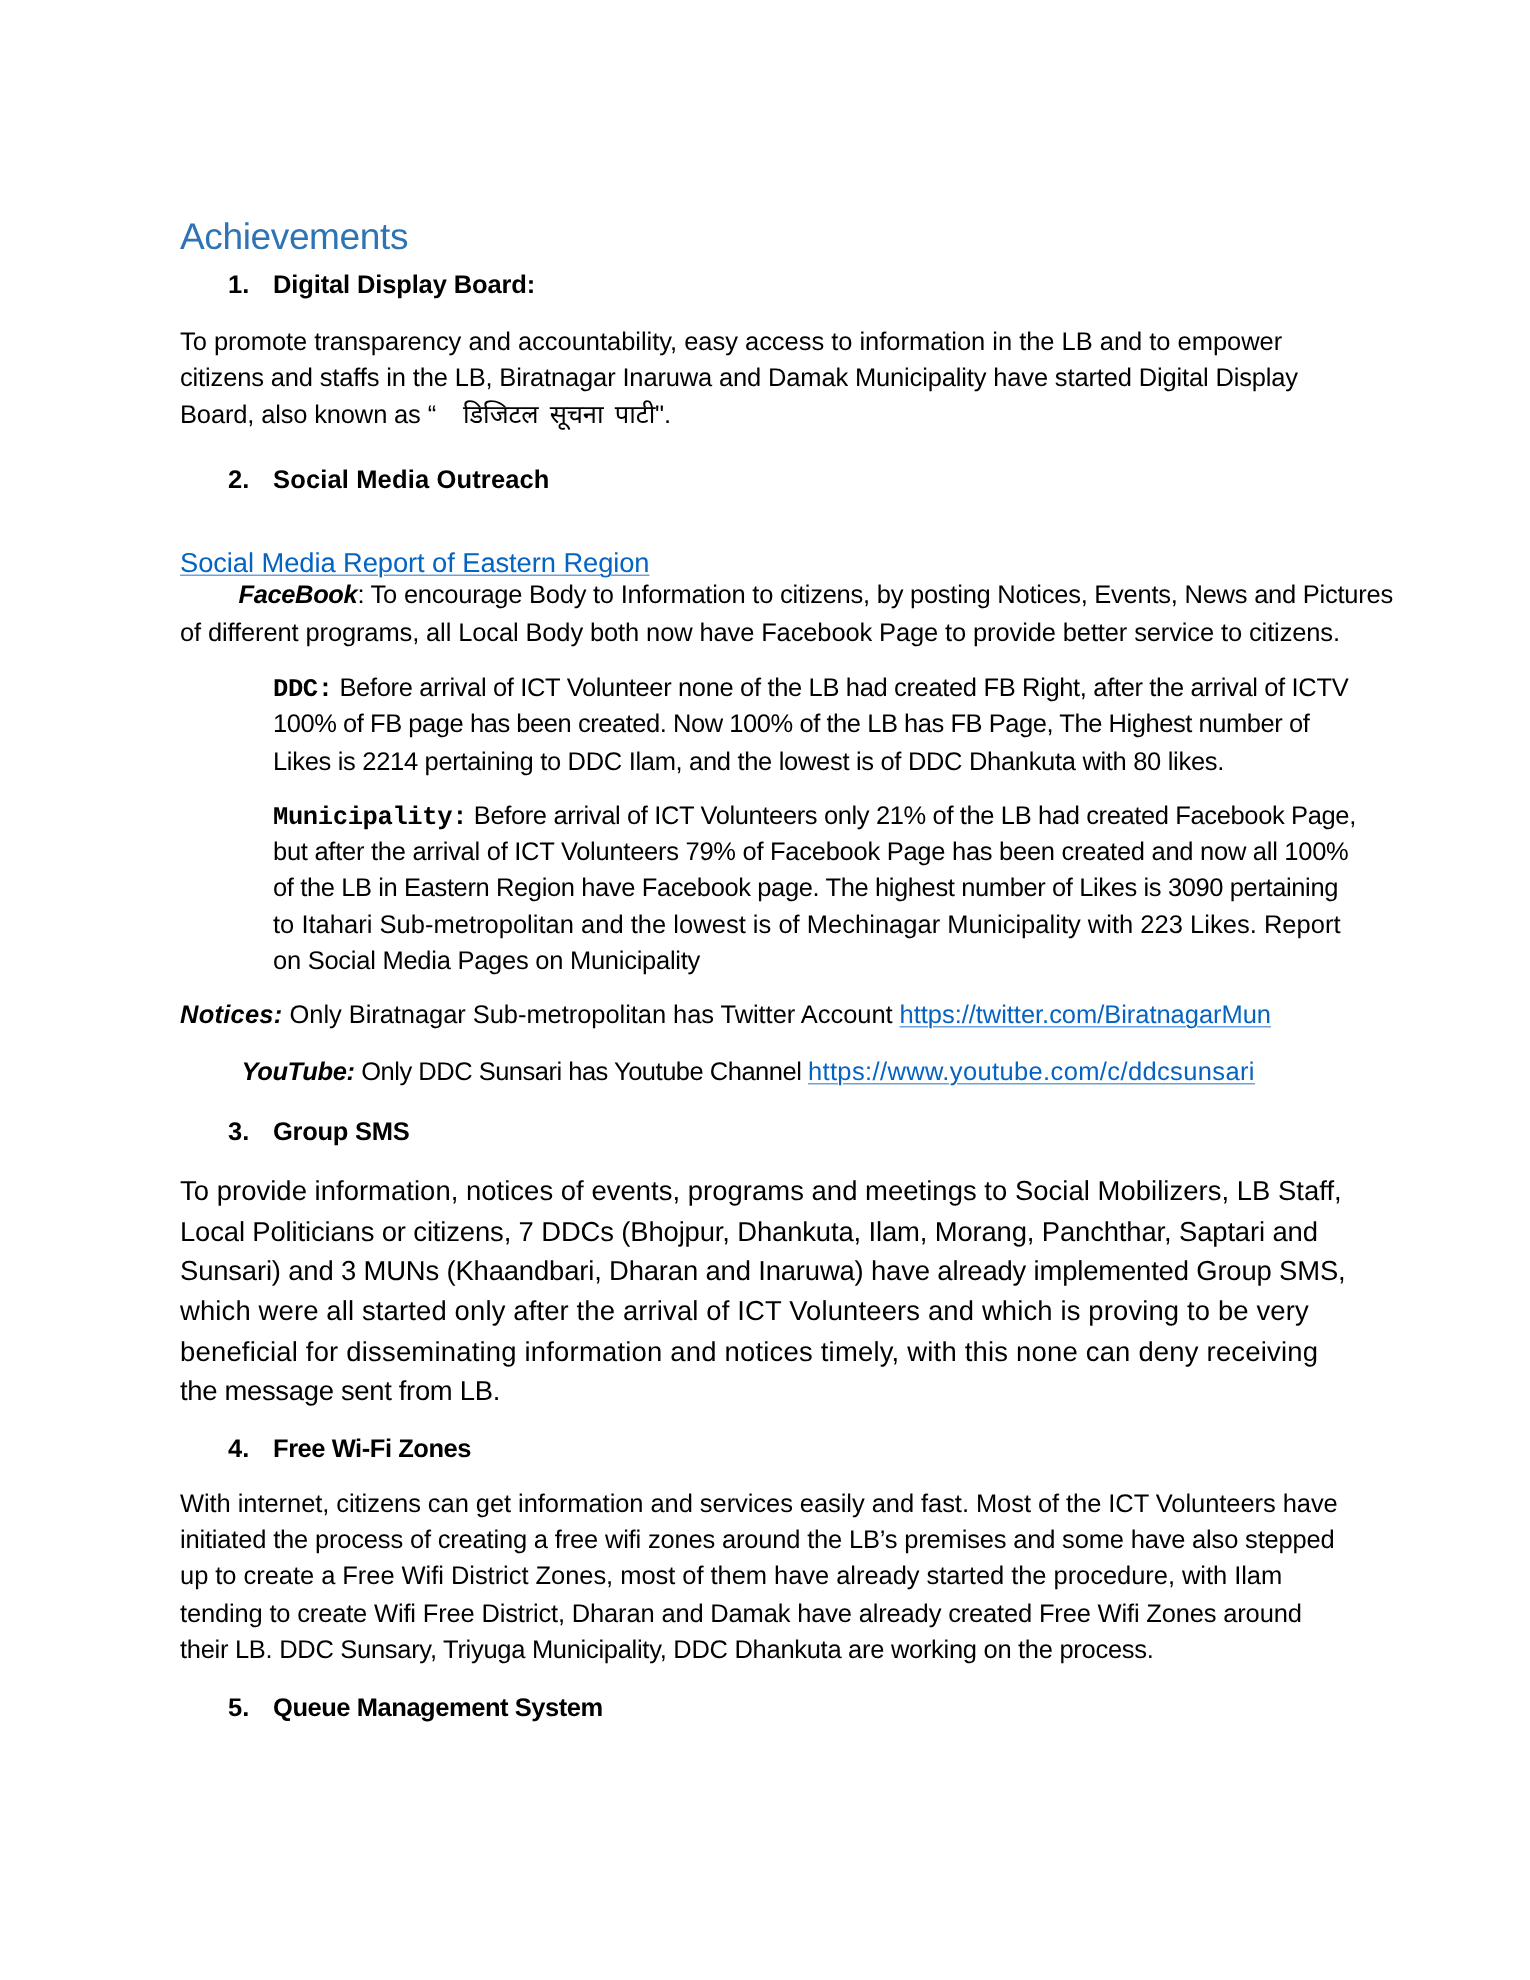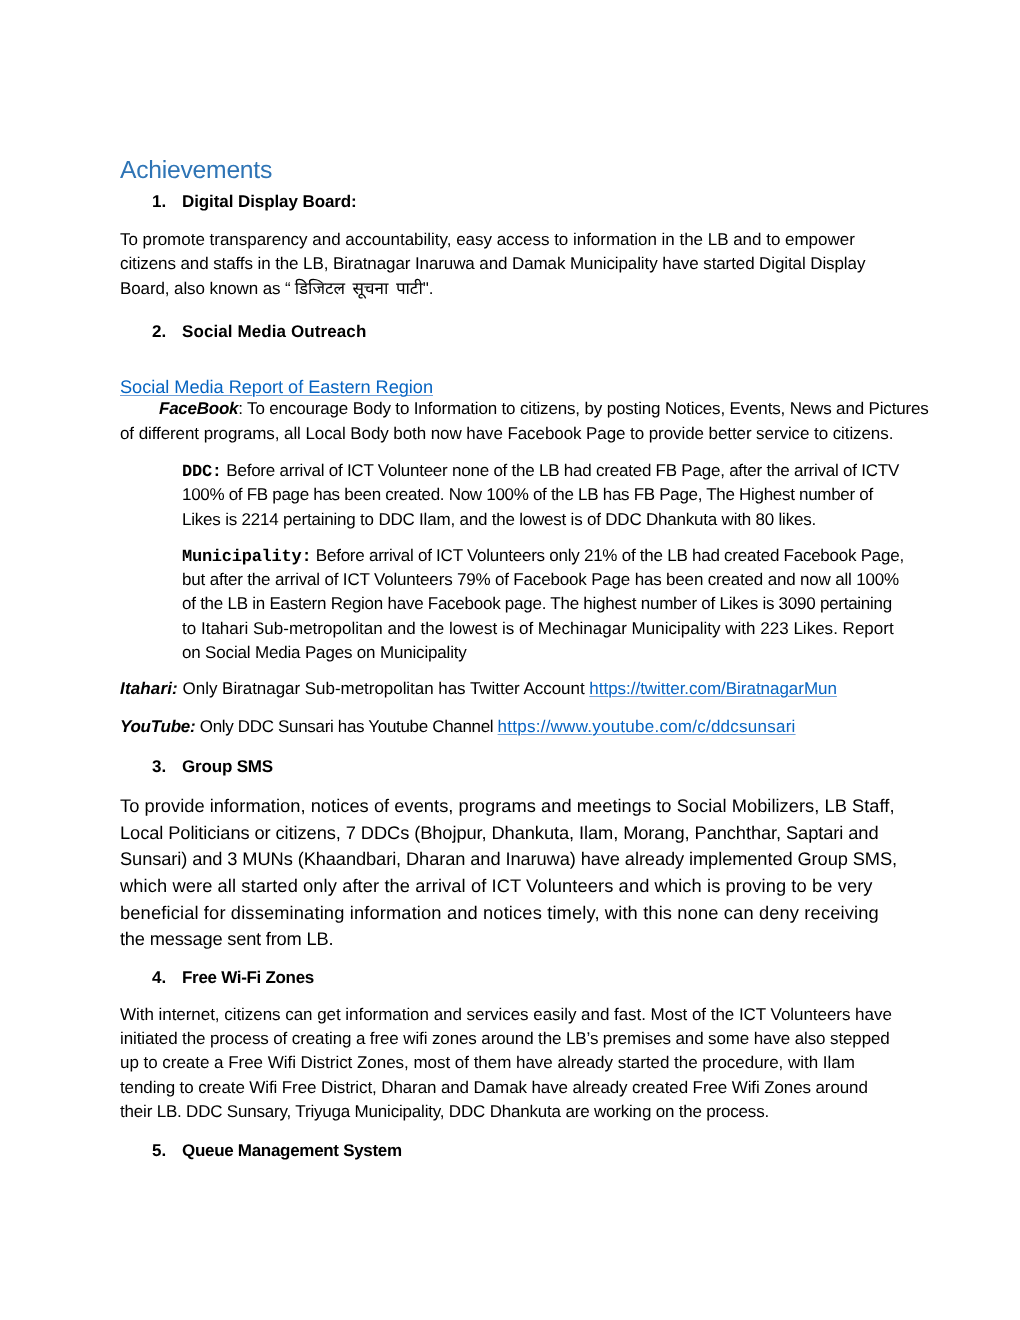--- a/index.html
+++ b/index.html
@@ -5,33 +5,33 @@
 <style>
   html,body{margin:0;padding:0;}
   body{
     width:1020px;height:1320px;background:#ffffff;
     font-family:"Liberation Sans", sans-serif;
     color:#000;
     -webkit-font-smoothing:antialiased;
     text-rendering:geometricPrecision;
   }
   .page{position:relative;width:1020px;height:1320px;background:#fff;overflow:hidden;}
-  .doc{position:absolute;left:0;top:12px;width:1020px;height:1289px;text-align:center;}
+  .doc{position:absolute;left:0;top:0;width:1020px;height:1289px;text-align:center;}
 
   
   .ln, h1.heading, .num, .ttl{transform:translateZ(0);}
 
   .ln{
     position:absolute;left:120px;white-space:pre;line-height:0;
     font-size:17.0px;
   }
   .ln.ind{left:182px;}
   .ln.gs{font-size:18.3px;}
   .ln.rlink{font-size:18.2px;}
-  .dev{word-spacing:3px;margin-left:4px;}
+  .dev{word-spacing:3px;margin-left:18px;}
 
   h1.heading{
     position:absolute;left:120px;margin:0;line-height:0;white-space:pre;
     font-size:24.7px;font-weight:400;color:#2E74B5;
   }
 
   .num{position:absolute;left:152px;line-height:0;white-space:pre;font-weight:bold;font-size:17.0px;}
   .ttl{position:absolute;left:182px;line-height:0;white-space:pre;font-weight:bold;font-size:17.0px;}
 
   a.lnk, .lnk{color:#0563C1;text-decoration:underline;text-decoration-color:#6FA0D8;text-underline-offset:2px;text-decoration-thickness:1px;}
@@ -69,33 +69,33 @@
       <span class="ln" style="top:227.61px;letter-spacing:-0.0207px;">To promote transparency and accountability, easy access to information in the LB and to empower</span>
       <span class="ln" style="top:251.91px;letter-spacing:-0.1023px;">citizens and staffs in the LB, Biratnagar Inaruwa and Damak Municipality have started Digital Display</span>
       <span class="ln" style="top:277.21px;letter-spacing:-0.1031px;"><span>Board, also known as “</span><span class="dev" style="">डिजिटल सूचना पाटी</span><span>".</span></span>
     </div>
     <a class="ln lnk rlink" href="#" style="top:359.49px;letter-spacing:-0.0384px;">Social Media Report of Eastern Region</a>
     <div class="para">
       <span class="ln" style="top:397.21px;letter-spacing:-0.1632px;"><i class="bi" style="letter-spacing:-0.25px;margin-left:39px;">FaceBook</i><span>: To encourage Body to Information to citizens, by posting Notices, Events, News and Pictures</span></span>
       <span class="ln" style="top:421.61px;letter-spacing:-0.0849px;">of different programs, all Local Body both now have Facebook Page to provide better service to citizens.</span>
     </div>
     <div class="para">
-      <span class="ln ind" style="top:458.91px;letter-spacing:-0.2304px;"><b style="letter-spacing:-0.25px;">DDC:</b><span> Before arrival of ICT Volunteer none of the LB had created FB Page, after the arrival of ICTV</span></span>
+      <span class="ln ind" style="top:458.91px;letter-spacing:-0.2304px;"><b style="letter-spacing:-0.25px;">DDC:</b><span> Before arrival of ICT Volunteer none of the LB had created FB Right, after the arrival of ICTV</span></span>
       <span class="ln ind" style="top:483.41px;letter-spacing:-0.3px;">100% of FB page has been created. Now 100% of the LB has FB Page, The Highest number of</span>
       <span class="ln ind" style="top:507.71px;letter-spacing:-0.2092px;">Likes is 2214 pertaining to DDC Ilam, and the lowest is of DDC Dhankuta with 80 likes.</span>
     </div>
     <div class="para">
       <span class="ln ind" style="top:543.61px;letter-spacing:-0.247px;"><b style="letter-spacing:-0.25px;">Municipality:</b><span> Before arrival of ICT Volunteers only 21% of the LB had created Facebook Page,</span></span>
       <span class="ln ind" style="top:568.01px;letter-spacing:-0.1807px;">but after the arrival of ICT Volunteers 79% of Facebook Page has been created and now all 100%</span>
       <span class="ln ind" style="top:592.41px;letter-spacing:-0.2554px;">of the LB in Eastern Region have Facebook page. The highest number of Likes is 3090 pertaining</span>
       <span class="ln ind" style="top:616.81px;letter-spacing:0.0116px;">to Itahari Sub-metropolitan and the lowest is of Mechinagar Municipality with 223 Likes. Report</span>
       <span class="ln ind" style="top:641.21px;letter-spacing:-0.172px;">on Social Media Pages on Municipality</span>
     </div>
-    <div class="ln" style="top:677.21px"><i class="bi" style="letter-spacing:0.1543px;">Itahari:</i><span style="letter-spacing:-0.0402px;"> Only Biratnagar Sub-metropolitan has Twitter Account </span><a class="lnk" href="#" style="letter-spacing:-0.0275px;">https://twitter.com/BiratnagarMun</a></div>
-    <div class="ln" style="top:715.21px"><i class="bi" style="letter-spacing:-0.25px;">YouTube:</i><span style="letter-spacing:-0.33px;"> Only DDC Sunsari has Youtube Channel </span><a class="lnk" href="#" style="letter-spacing:0.2458px;">https://www.youtube.com/c/ddcsunsari</a></div>
+    <div class="ln" style="top:677.21px"><i class="bi" style="letter-spacing:0.1543px;">Notices:</i><span style="letter-spacing:-0.0402px;"> Only Biratnagar Sub-metropolitan has Twitter Account </span><a class="lnk" href="#" style="letter-spacing:-0.0275px;">https://twitter.com/BiratnagarMun</a></div>
+    <div class="ln" style="top:715.21px"><i class="bi" style="letter-spacing:-0.25px;margin-left:41px;">YouTube:</i><span style="letter-spacing:-0.33px;"> Only DDC Sunsari has Youtube Channel </span><a class="lnk" href="#" style="letter-spacing:0.2458px;">https://www.youtube.com/c/ddcsunsari</a></div>
     <div class="para">
       <span class="ln gs" style="top:794.16px;letter-spacing:0.0269px;">To provide information, notices of events, programs and meetings to Social Mobilizers, LB Staff,</span>
       <span class="ln gs" style="top:820.76px;letter-spacing:-0.0924px;">Local Politicians or citizens, 7 DDCs (Bhojpur, Dhankuta, Ilam, Morang, Panchthar, Saptari and</span>
       <span class="ln gs" style="top:847.36px;letter-spacing:-0.108px;">Sunsari) and 3 MUNs (Khaandbari, Dharan and Inaruwa) have already implemented Group SMS,</span>
       <span class="ln gs" style="top:873.96px;letter-spacing:0.0961px;">which were all started only after the arrival of ICT Volunteers and which is proving to be very</span>
       <span class="ln gs" style="top:900.56px;letter-spacing:0.1412px;">beneficial for disseminating information and notices timely, with this none can deny receiving</span>
       <span class="ln gs" style="top:927.16px;letter-spacing:-0.2069px;">the message sent from LB.</span>
     </div>
     <div class="para">
       <span class="ln" style="top:1002.61px;letter-spacing:-0.044px;">With internet, citizens can get information and services easily and fast. Most of the ICT Volunteers have</span>

